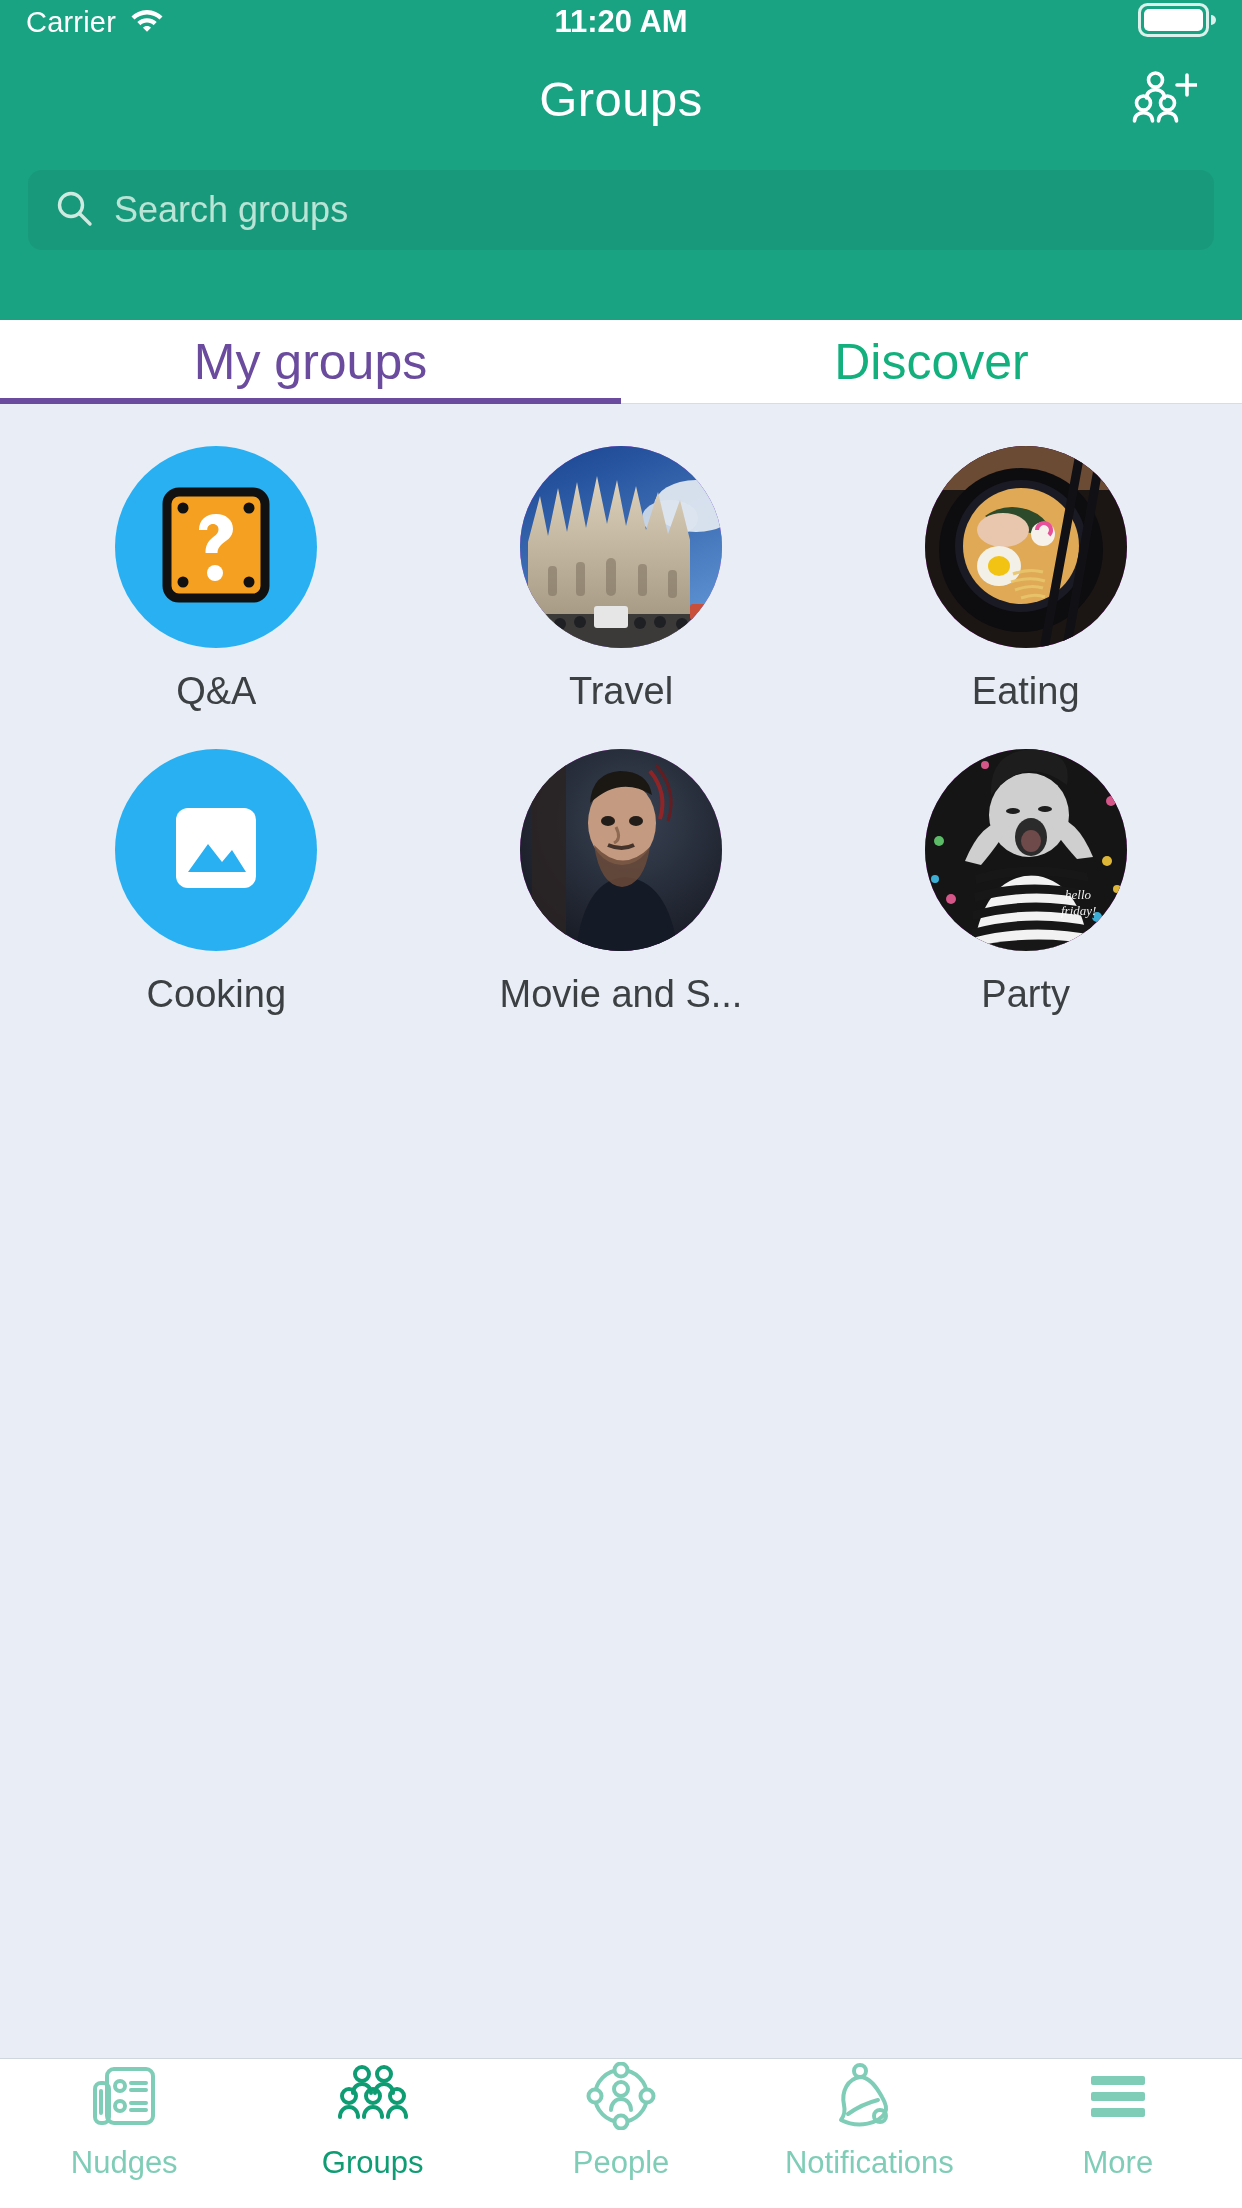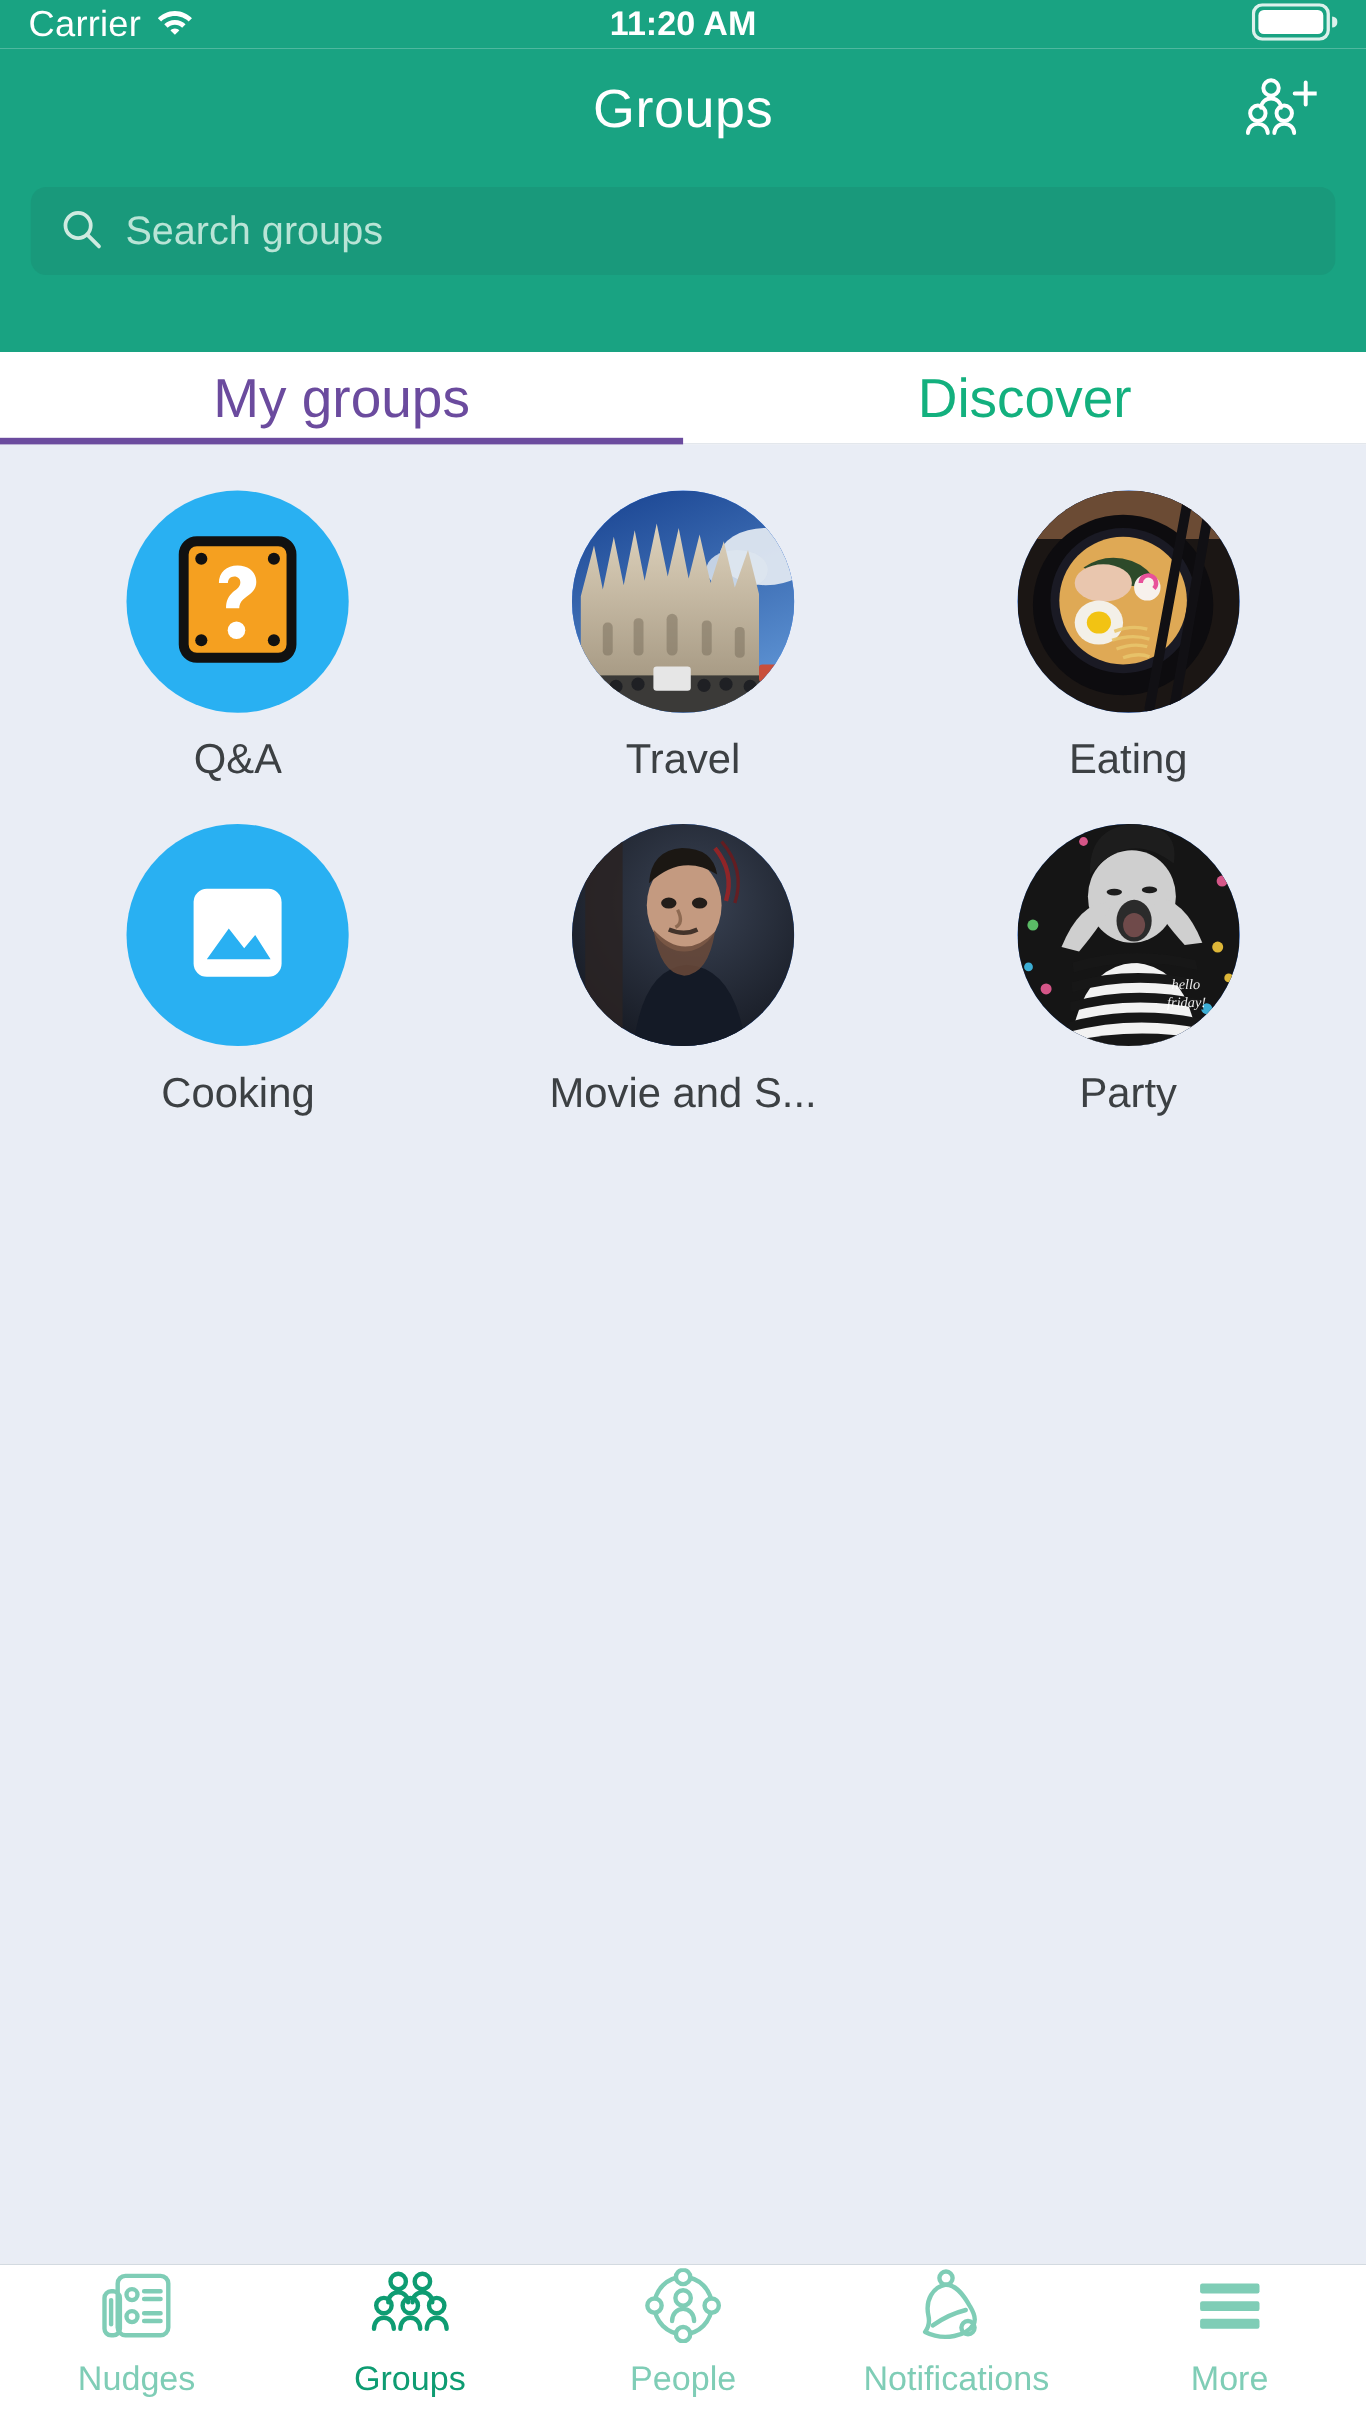--- a/index.html
+++ b/index.html
@@ -11,21 +11,21 @@
   }
   #app { position:relative; width:1242px; height:2208px; display:flex; flex-direction:column; }
 
   
   .statusbar {
     height:44px; background:#19a382; color:#fff;
     display:flex; align-items:center; padding:0 26px;
     flex:0 0 44px; position:relative;
   }
   .sb-left { display:flex; align-items:center; gap:14px; }
-  .sb-carrier { font-size:33px; letter-spacing:.2px; }
+  .sb-carrier { font-size:29px; letter-spacing:.2px; }
   .sb-center {
     position:absolute; left:0; right:0; text-align:center;
     font-size:31px; font-weight:bold; pointer-events:none;
   }
   .sb-right { margin-left:auto; display:flex; align-items:center; }
 
   
   .header {
     background:#19a382; flex:0 0 276px;
     position:relative; display:flex; flex-direction:column;
@@ -81,21 +81,21 @@
   .grid {
     display:grid; grid-template-columns:repeat(3,1fr);
     row-gap:36px; padding:0 14px;
   }
   .group-item {
     display:flex; flex-direction:column; align-items:center;
     cursor:pointer;
   }
   .avatar {
     width:202px; height:202px; border-radius:50%;
-    overflow:hidden; position:relative; background:#3b82f6;
+    overflow:hidden; position:relative; background:#d946ef;
     display:flex; align-items:center; justify-content:center;
   }
   .group-label {
     margin-top:22px; font-size:38px; color:#3c4043;
     white-space:nowrap; max-width:250px; overflow:hidden;
     text-overflow:ellipsis; text-align:center;
   }
 
   
   .av-blue { background:#29b0f2; }

